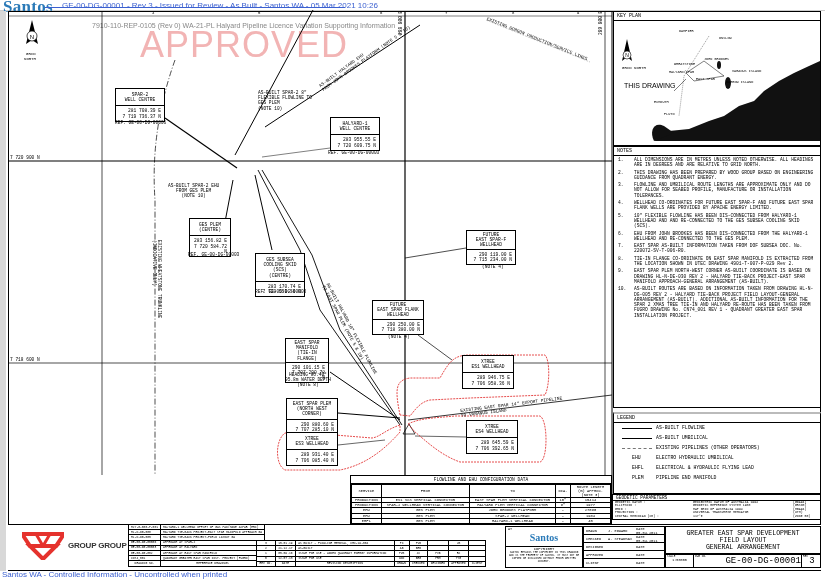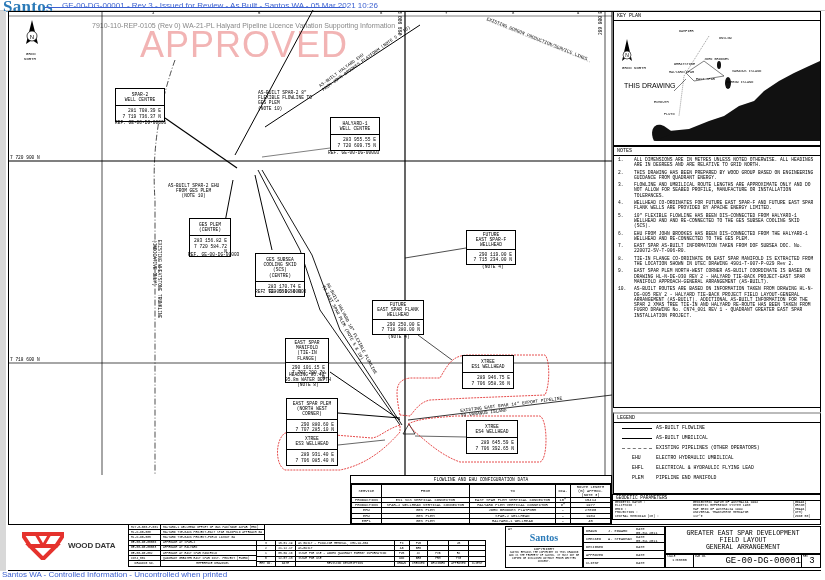--- a/index.html
+++ b/index.html
@@ -387,21 +387,21 @@
 </div>
 
 <div class="abs" style="left:8px;top:524px;width:813px;height:46px;border-top:1px solid #000;background:#fff"></div>
 
 <svg class="abs" style="left:22px;top:532px" width="42" height="28">
   <polygon points="0,2 42,2 34,14 8,14" fill="none" stroke="#e5322d" stroke-width="4"></polygon>
   <polygon points="8,14 34,14 21,27" fill="none" stroke="#e5322d" stroke-width="4"></polygon>
   <line x1="14" y1="2" x2="21" y2="14" stroke="#e5322d" stroke-width="3"></line>
   <line x1="28" y1="2" x2="21" y2="14" stroke="#e5322d" stroke-width="3"></line>
 </svg>
-<div class="abs" style="left:68px;top:541px;font-weight:bold;font-size:8px;color:#333;letter-spacing:-0.2px">WOOD DATA</div>
+<div class="abs" style="left:68px;top:541px;font-weight:bold;font-size:8px;color:#333;letter-spacing:-0.2px">GROUP GROUP</div>
 
 <div class="abs" style="left:128px;top:524px;width:128px;background:#fff">
   <table style="width:100%;font-size:3px">
     <tbody>
         <tr>
           <td style="font-size:3px;text-align:left">HLY-0-000-P-001</td>
           <td style="font-size:3px;text-align:left">HALYARD-1 WELLHEAD OFFSET OF GAS PAD/MANE ASPAR (ERC)</td>
         </tr>
     <tr>
           <td style="font-size:3px;text-align:left">HL-N-DG-008</td>

